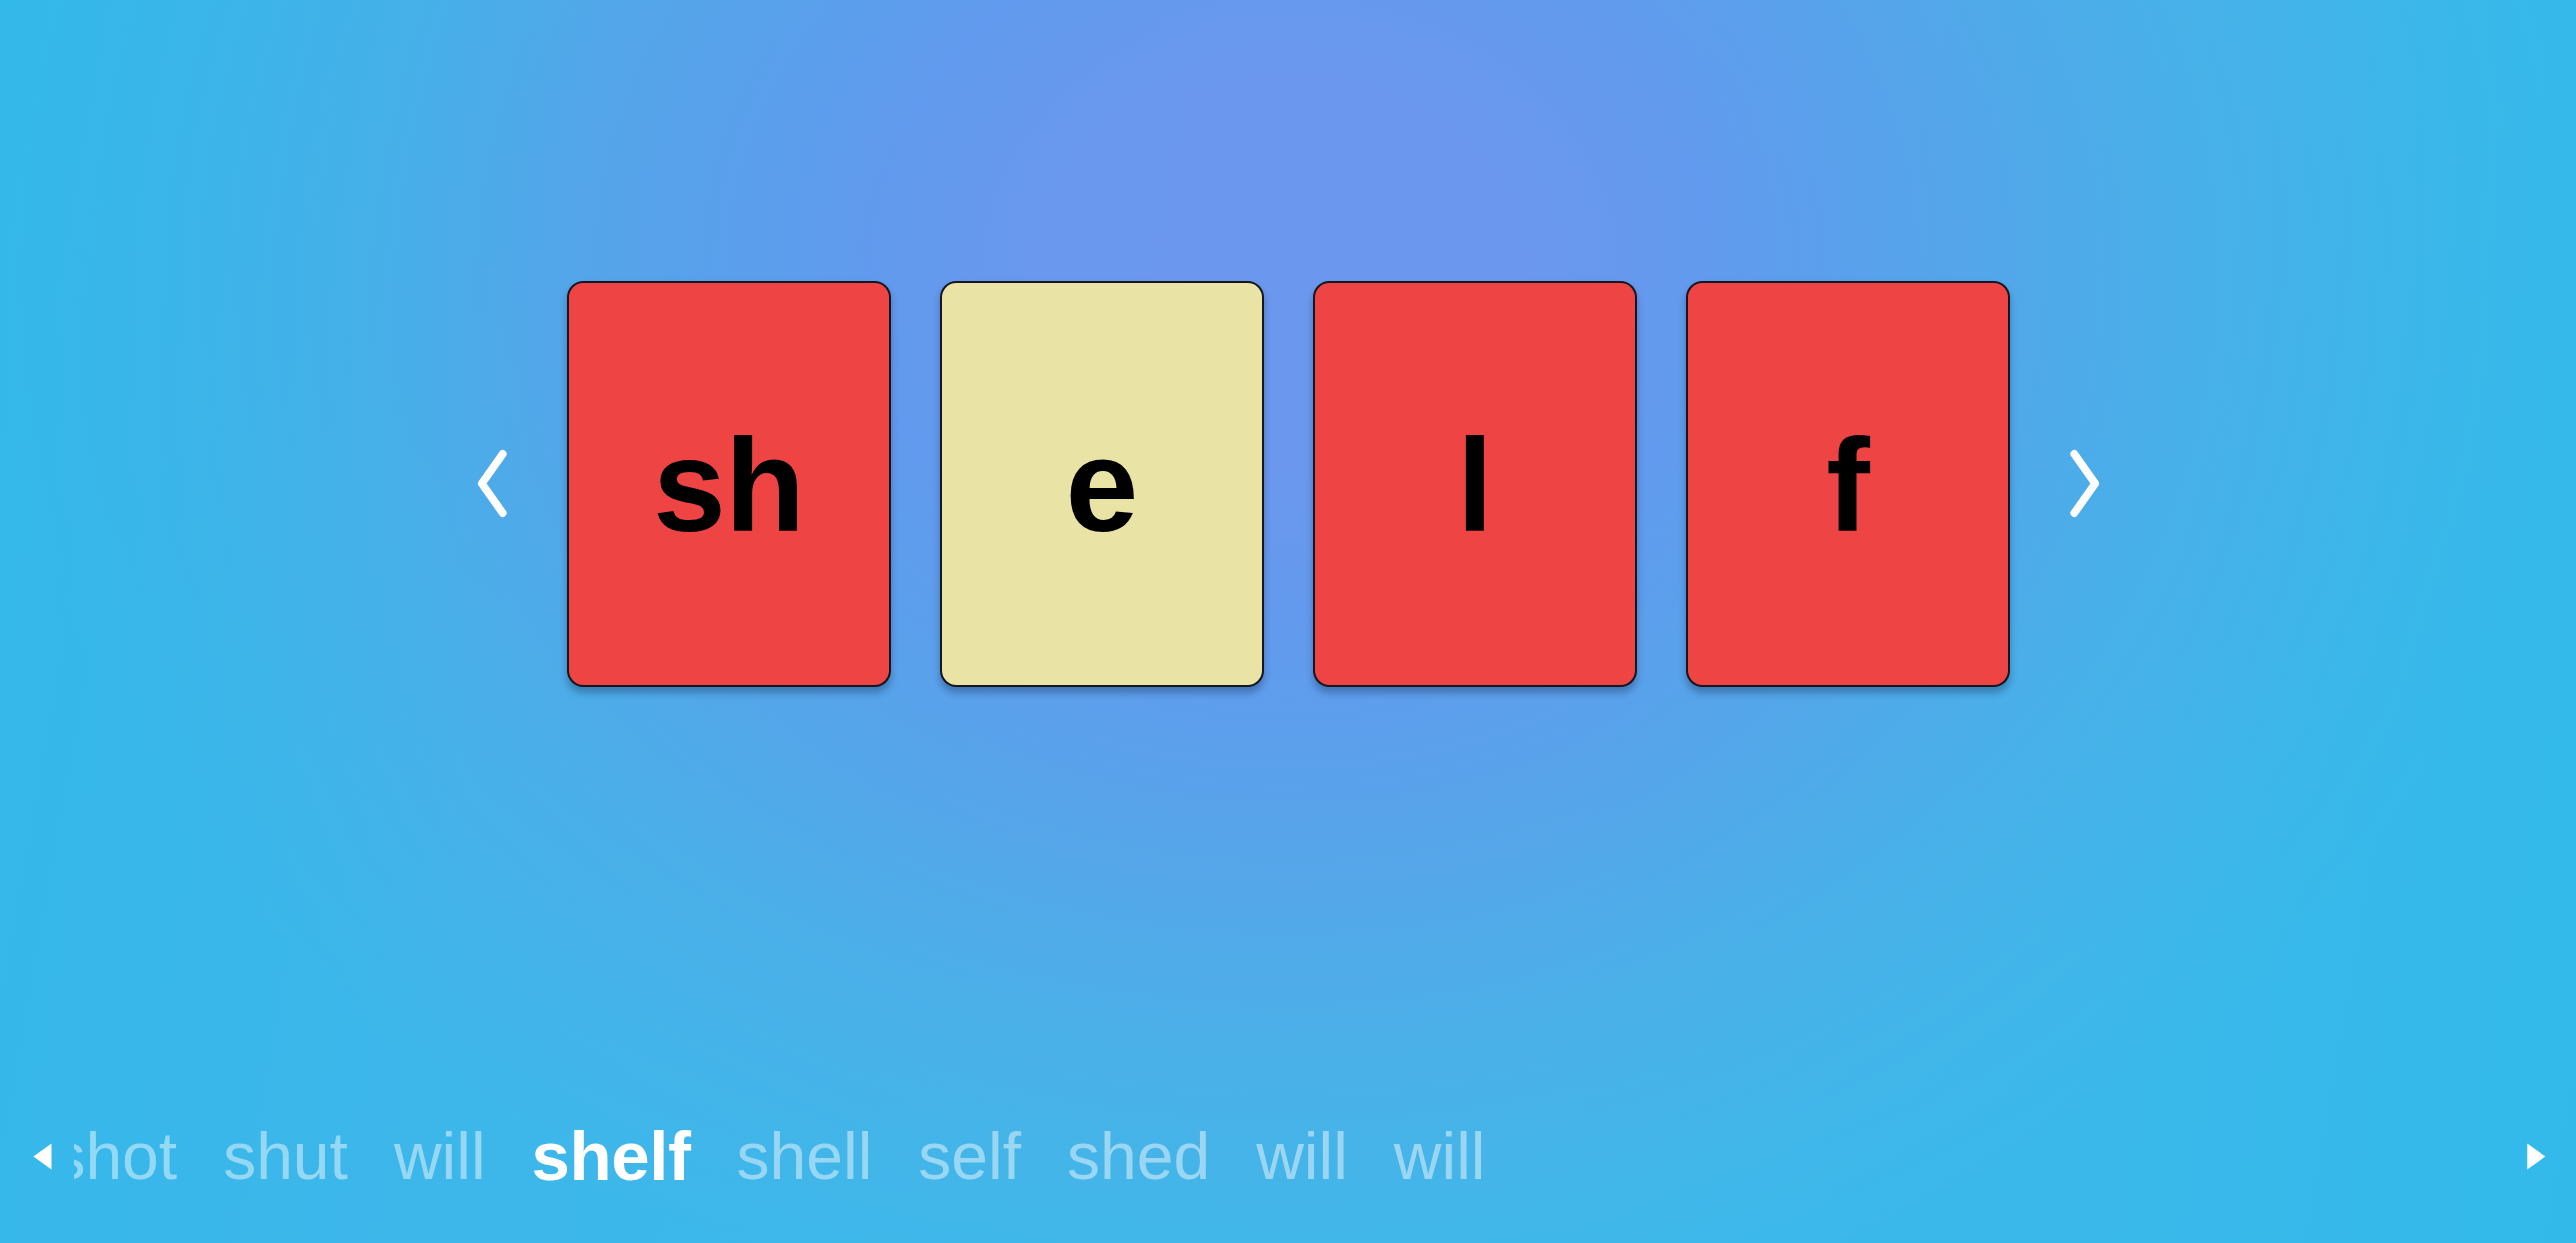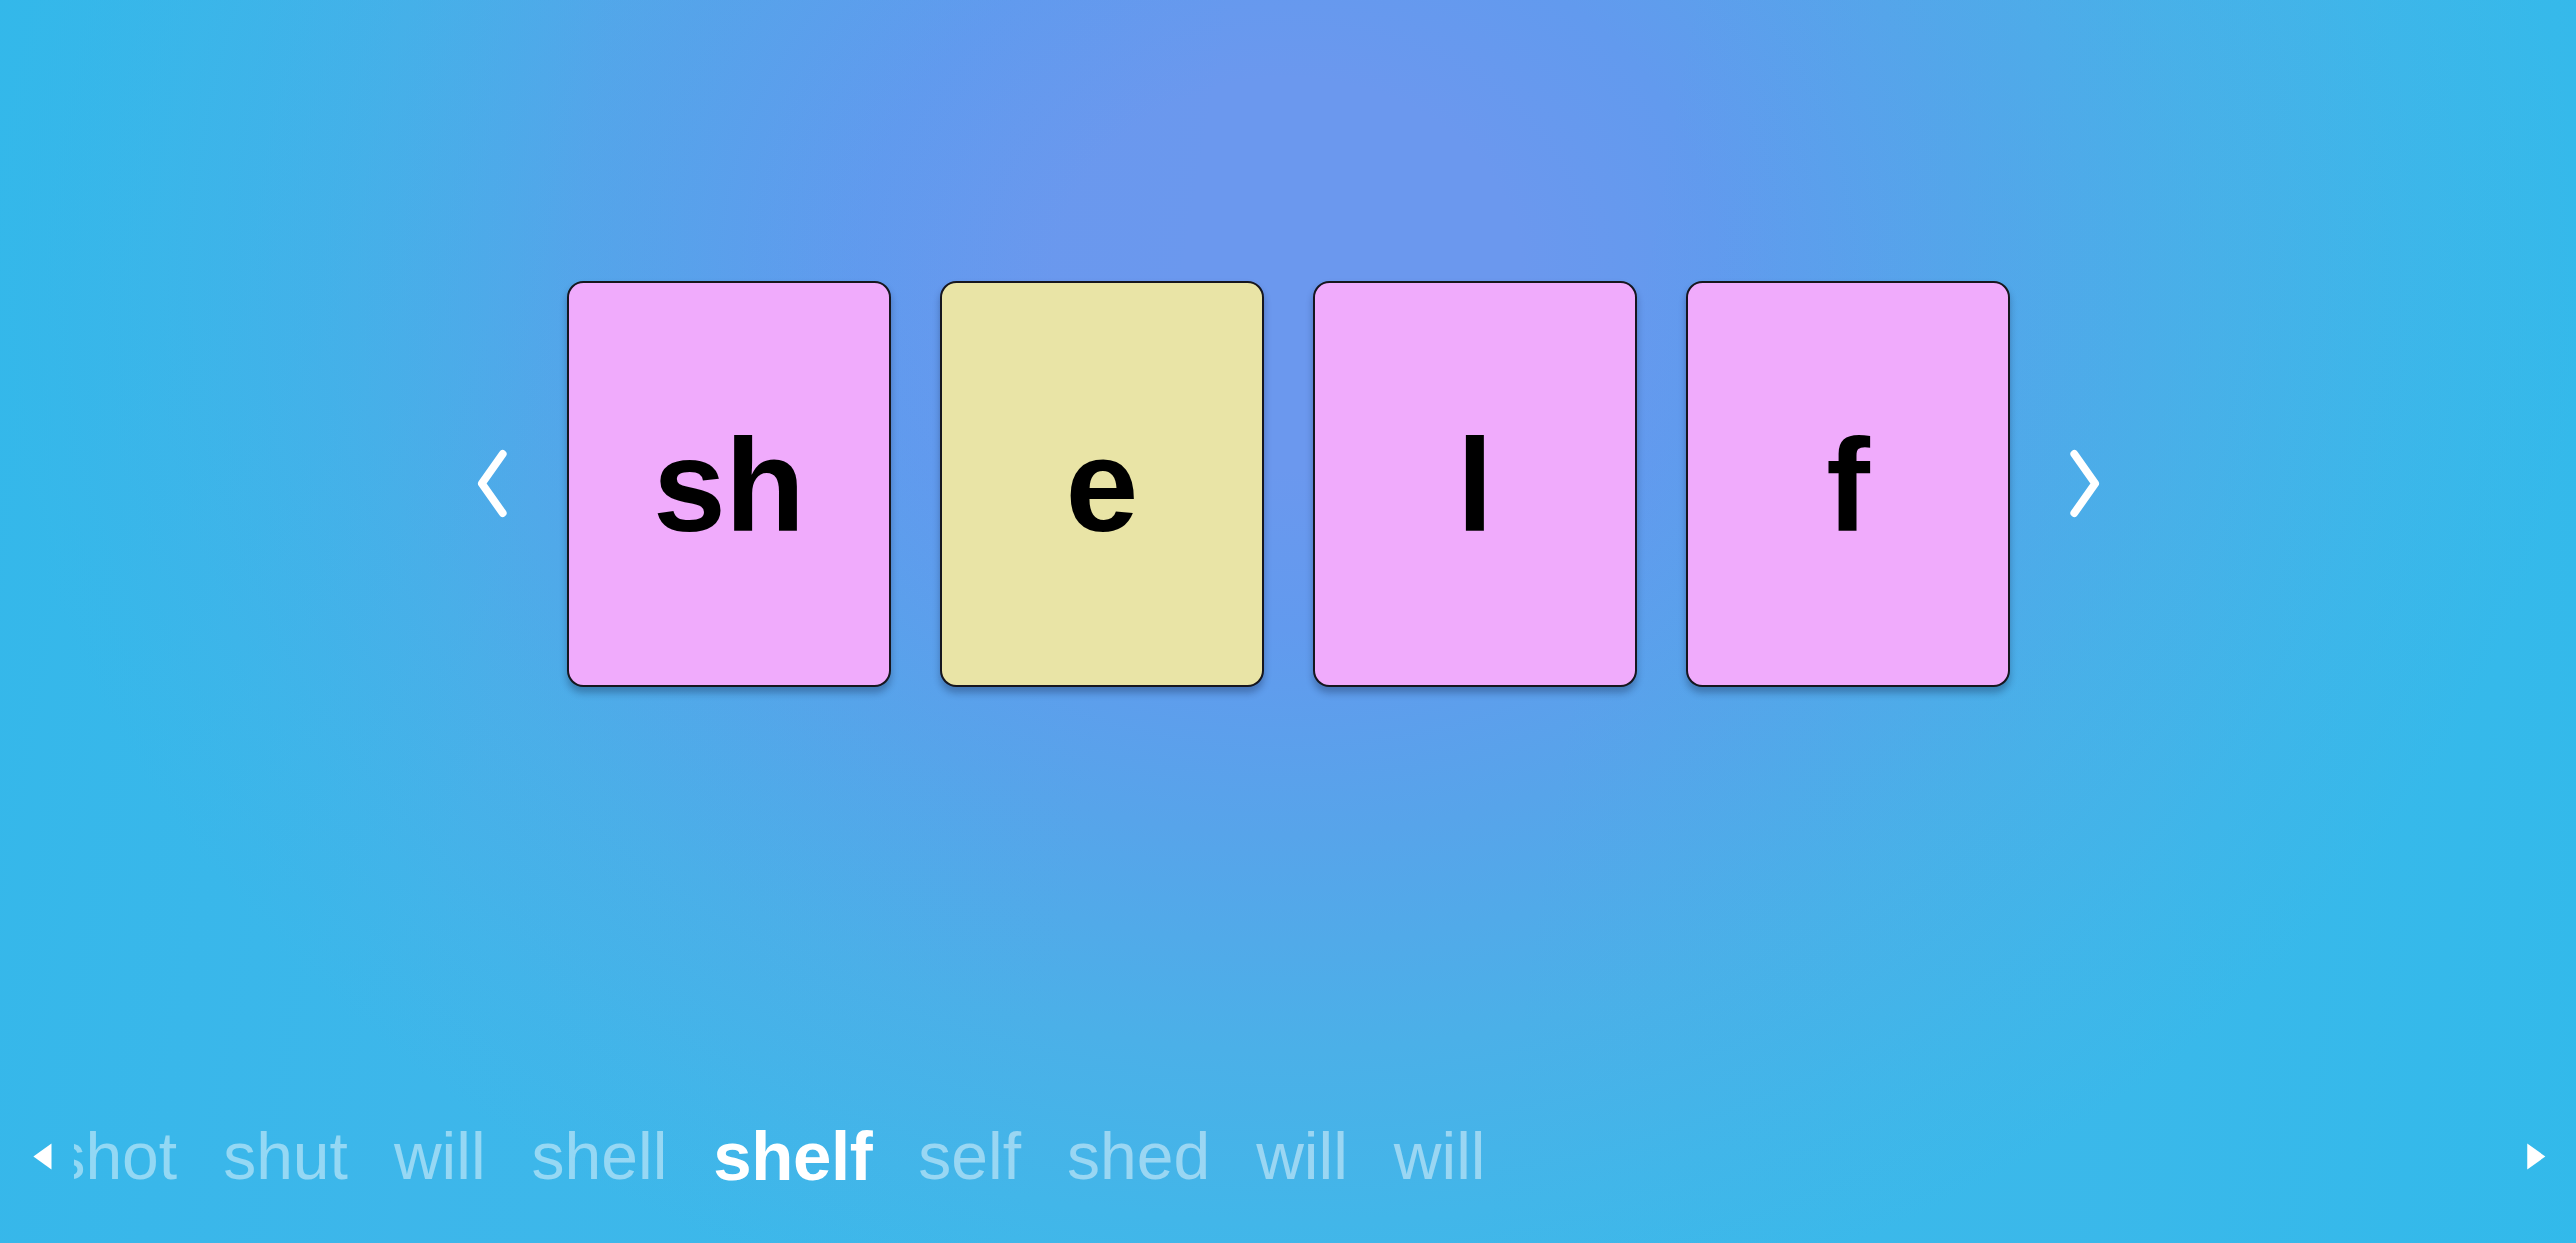--- a/index.html
+++ b/index.html
@@ -72,21 +72,21 @@
     gap: 49px;
     flex: 0 0 auto;
     margin: 0 36px;
   }
 
   .card {
     width: 324px;
     height: 406px;
     border-radius: 16.4px;
     border: 2.6px solid #16161e;
-    background: #f0abfc;
+    background: #ef4444;
     box-shadow: 0 5.2px 7.8px rgba(10,20,50,0.30);
     display: flex;
     align-items: center;
     justify-content: center;
     box-sizing: border-box;
     position: relative;
   }
   .card.highlight { background: #e9e4a6; }
 
   .card-letter {
@@ -195,22 +195,22 @@
   <div class="strip-arrow">
     <svg width="26" height="31" viewBox="0 0 30 36" aria-hidden="true">
       <polygon points="26,3 26,33 5,18" fill="#ffffff"></polygon>
     </svg>
   </div>
 
   <div id="word-track">
     <span class="word clipped">shot</span>
     <span class="word">shut</span>
     <span class="word">will</span>
+    <span class="word selected">shelf</span>
     <span class="word">shell</span>
-    <span class="word selected">shelf</span>
     <span class="word">self</span>
     <span class="word">shed</span>
     <span class="word">will</span>
     <span class="word">will</span>
   </div>
 
   <div class="strip-arrow">
     <svg width="26" height="31" viewBox="0 0 30 36" aria-hidden="true">
       <polygon points="6,3 6,33 27,18" fill="#ffffff"></polygon>
     </svg>

